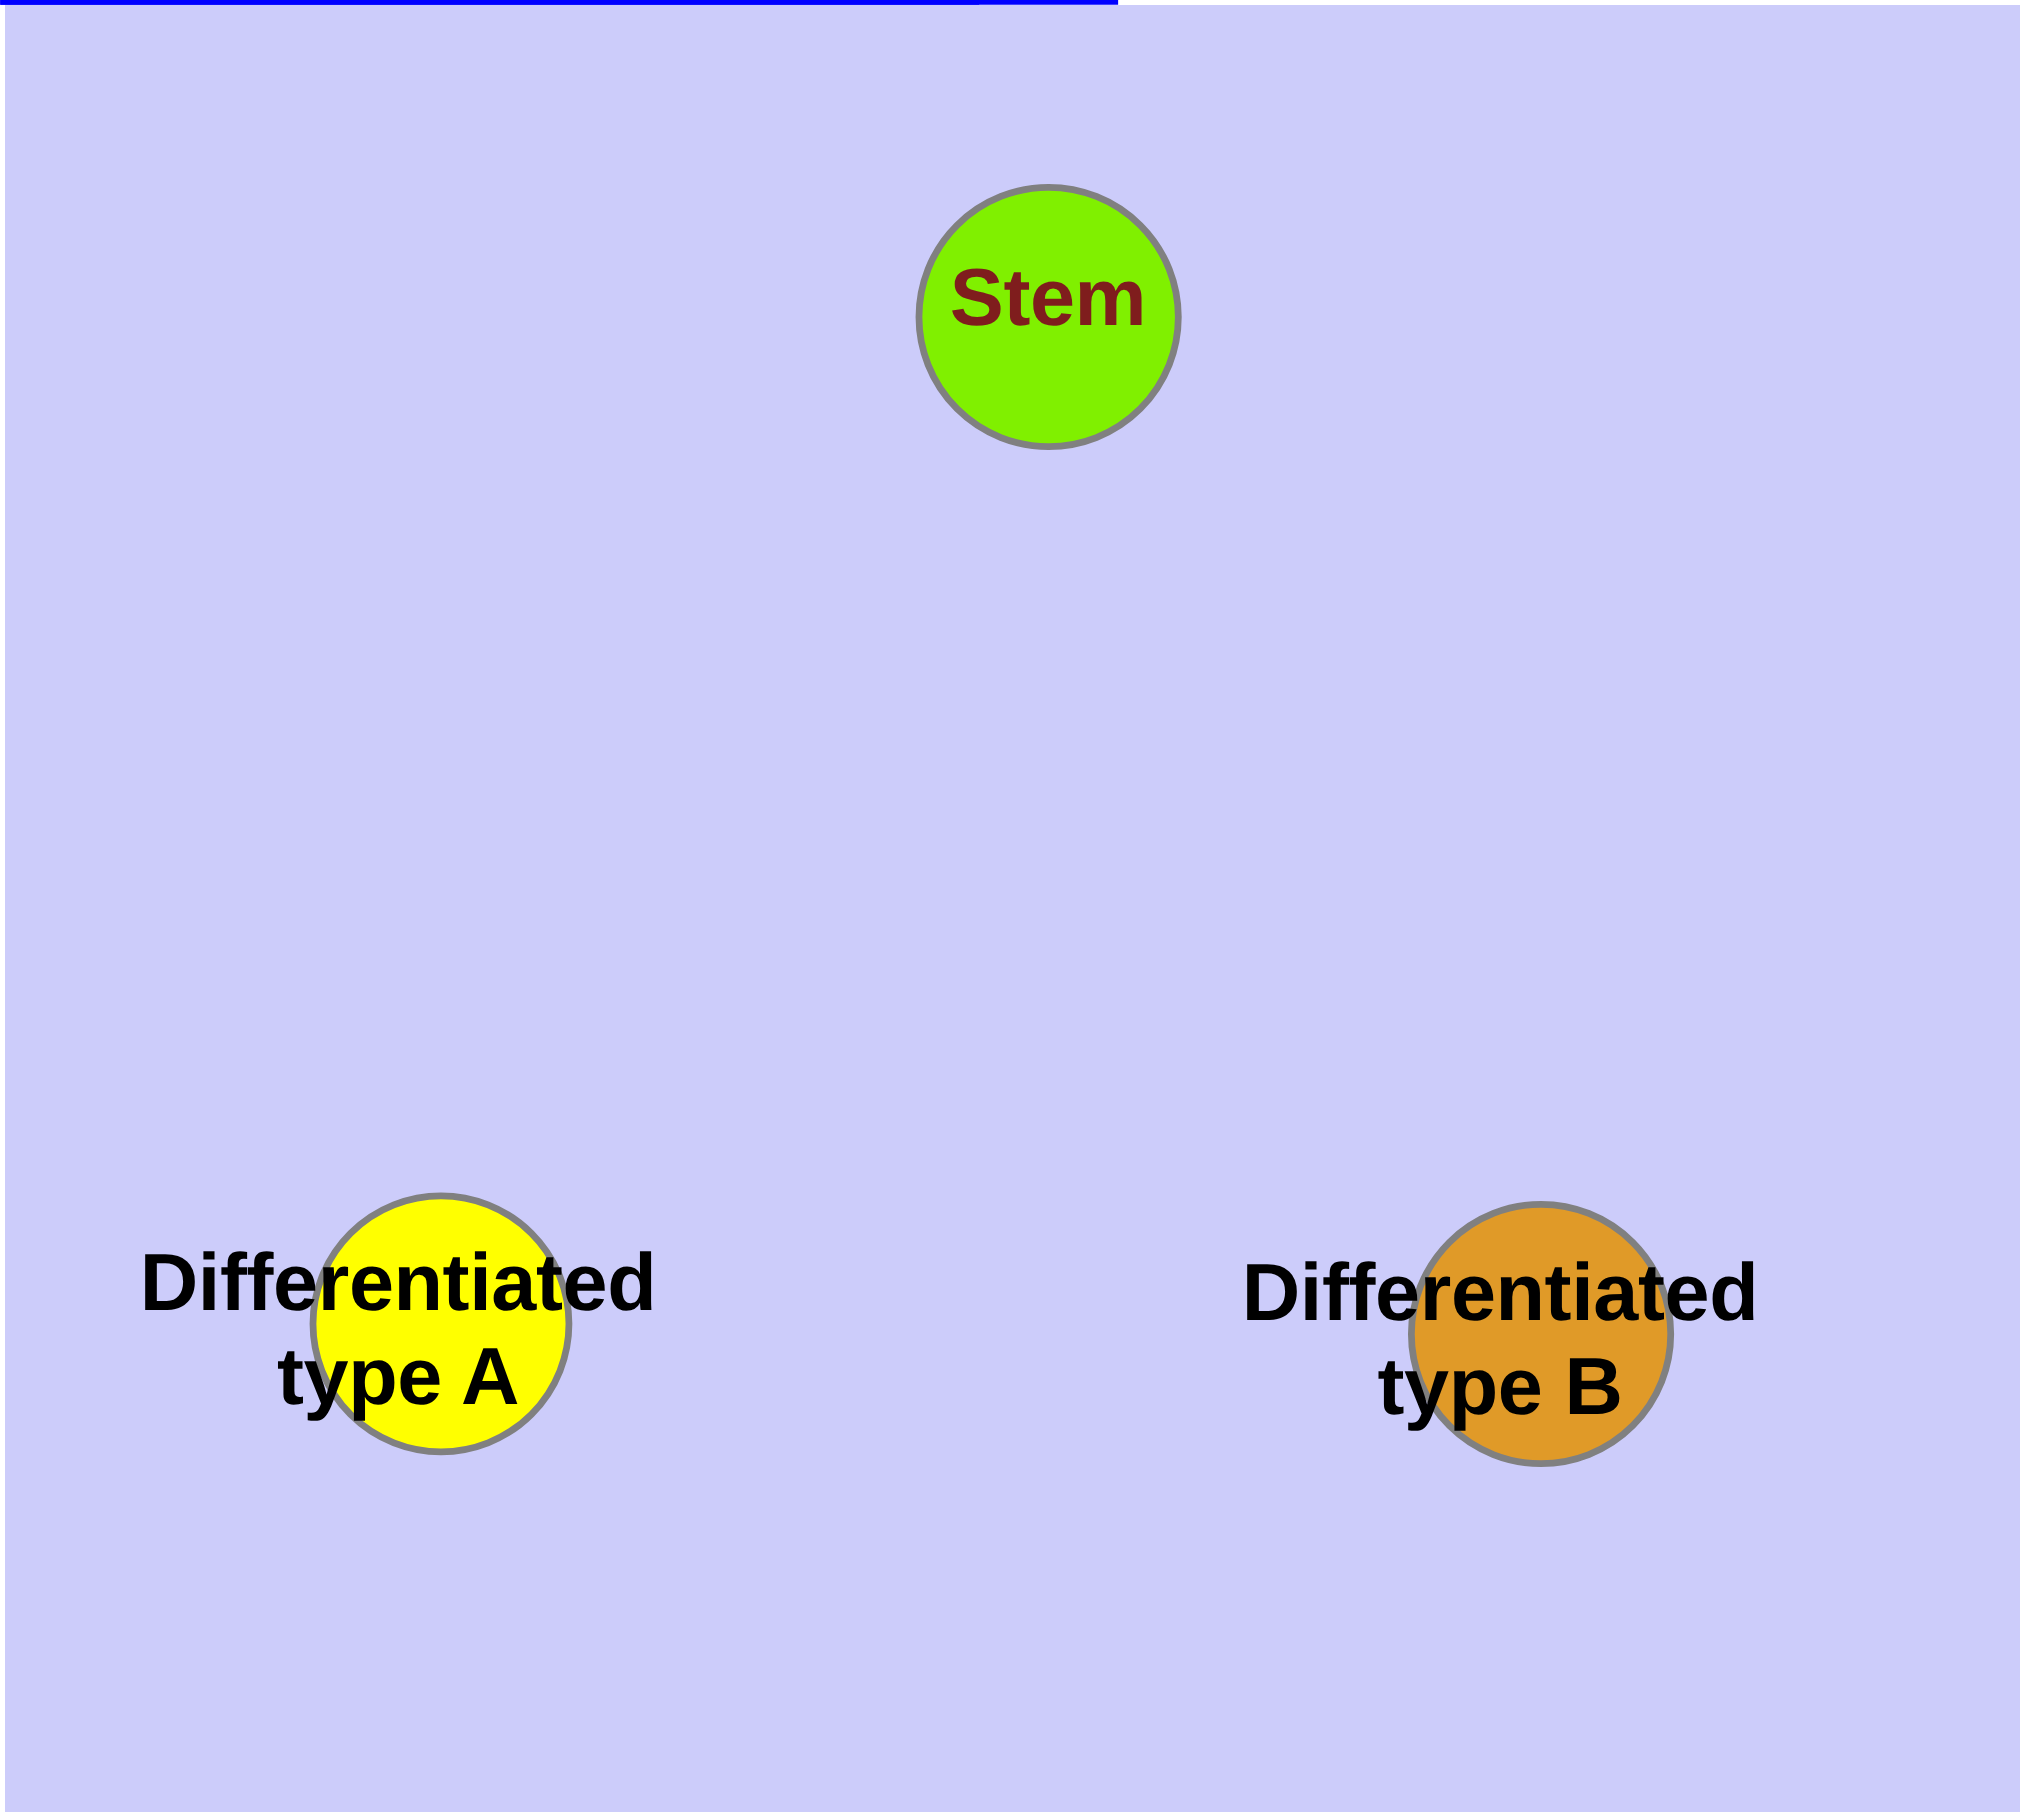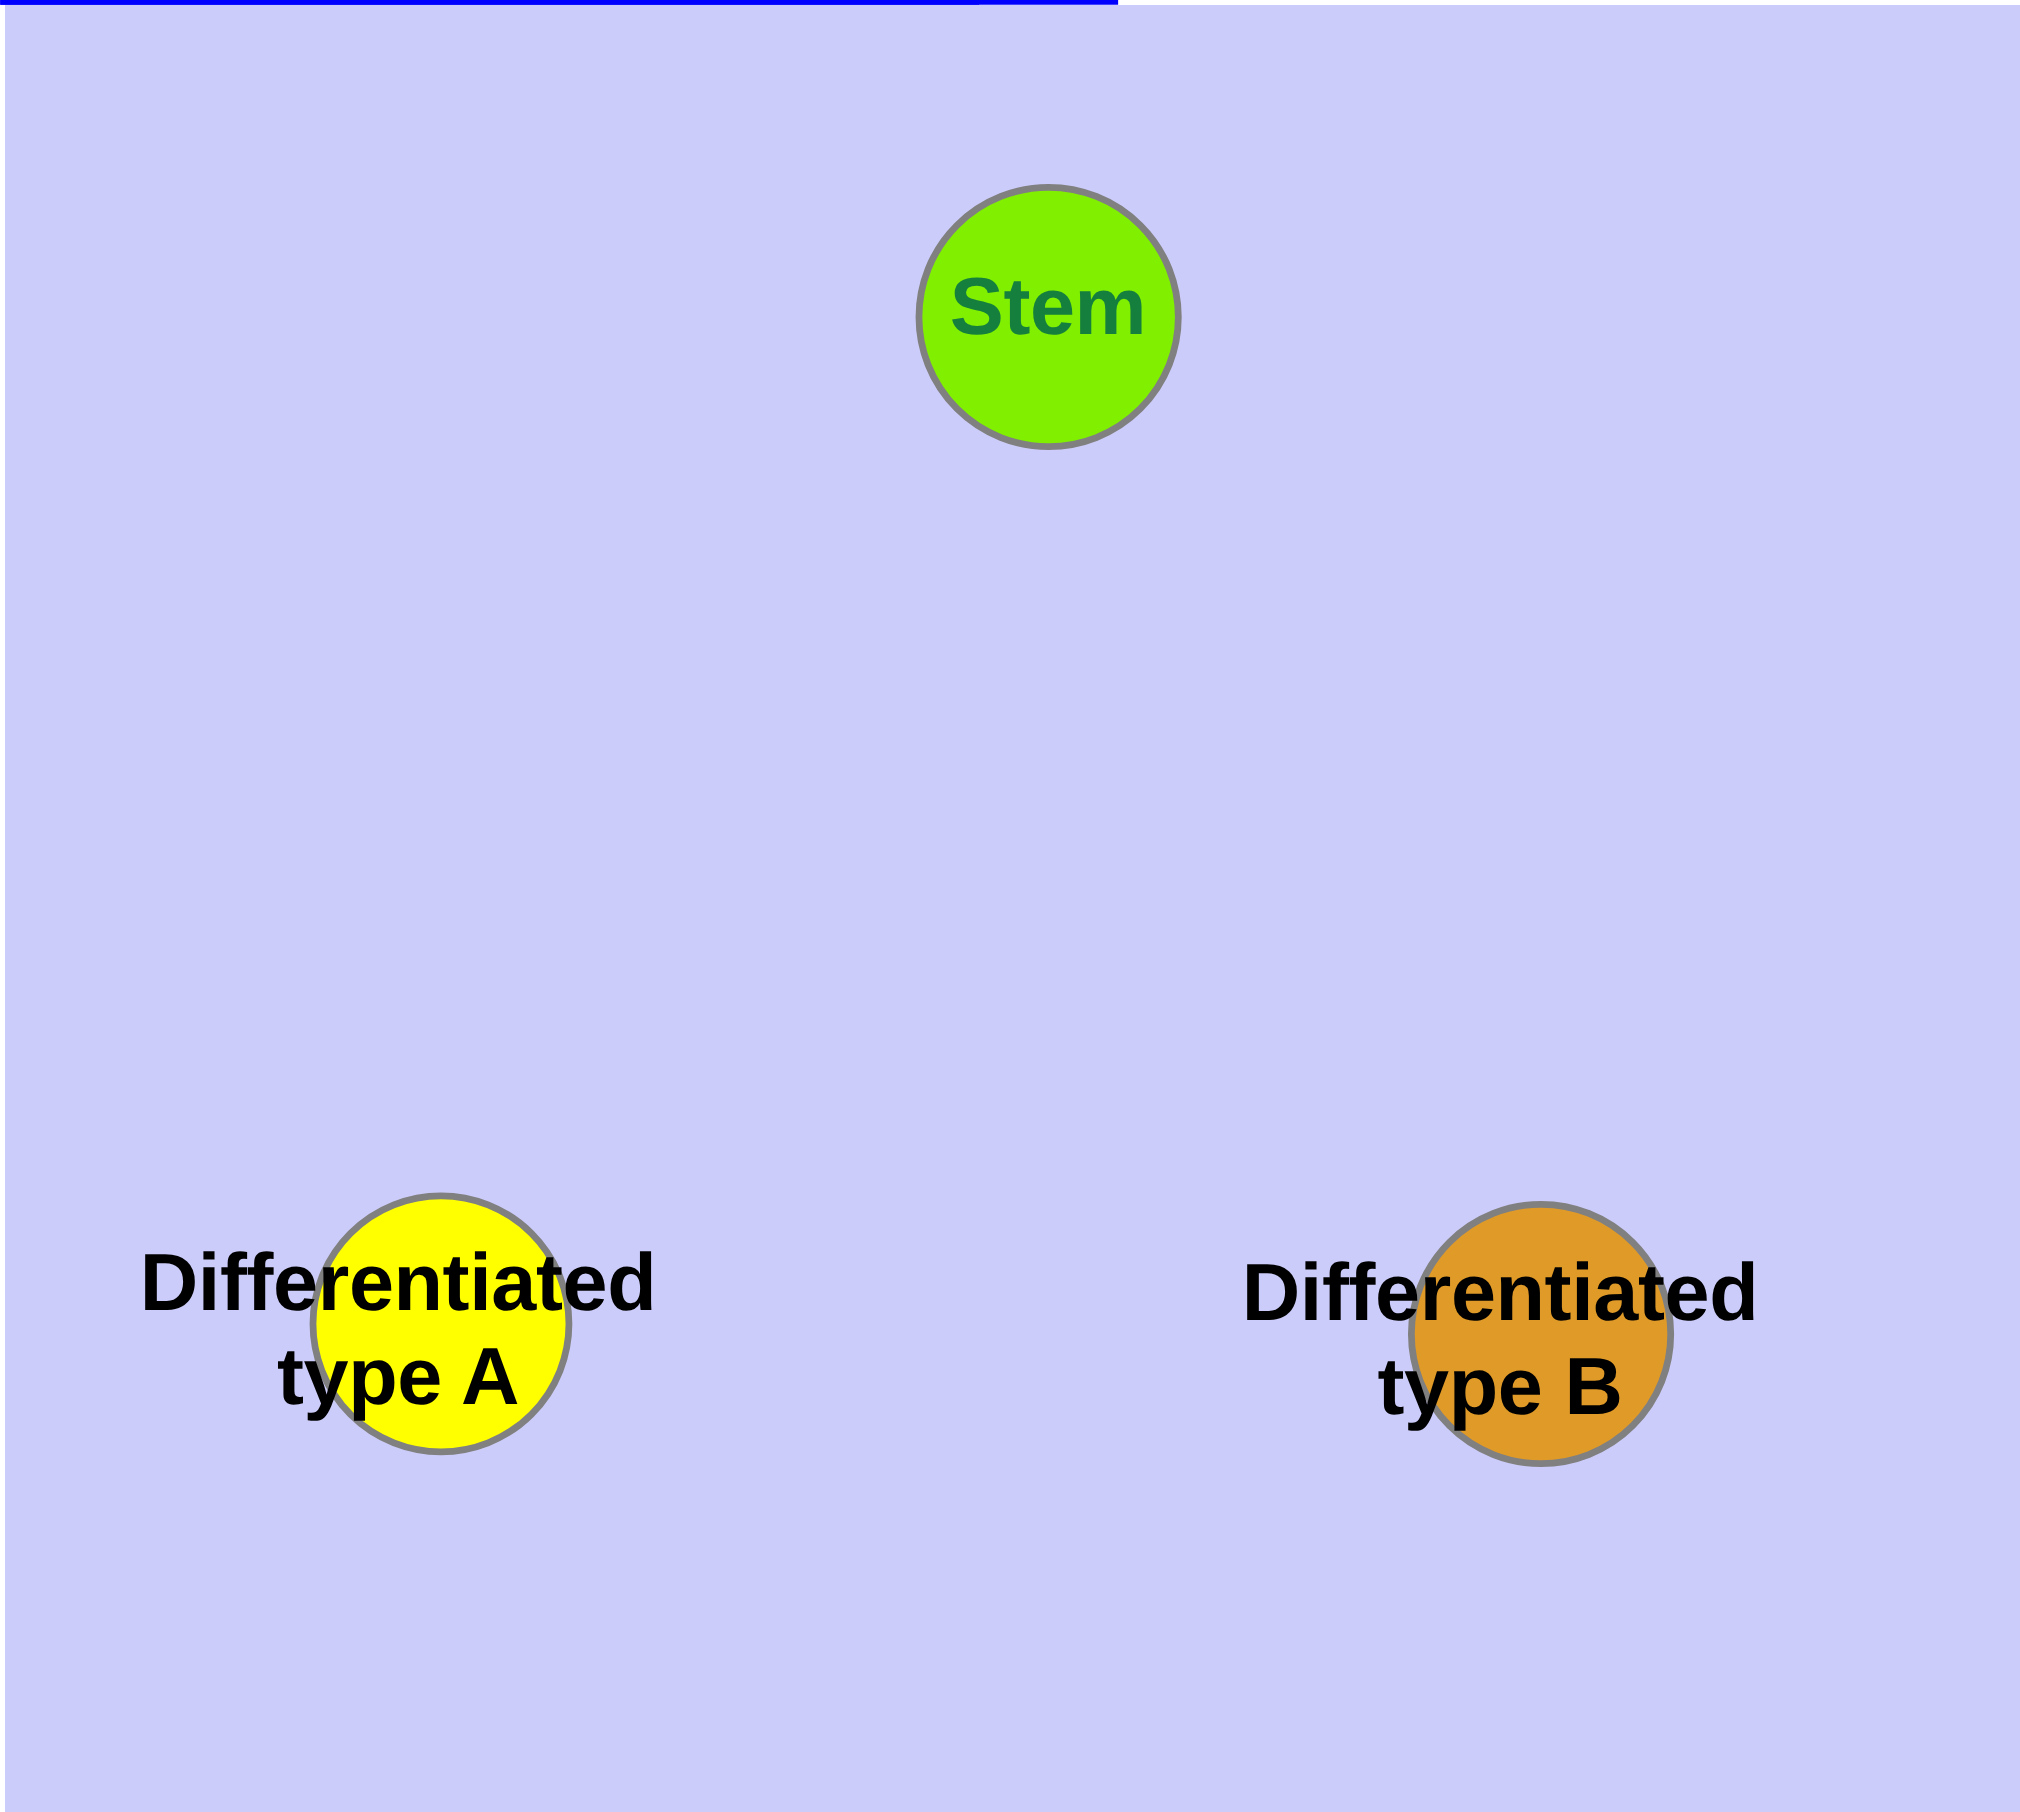--- a/index.html
+++ b/index.html
@@ -66,19 +66,19 @@
       <line class="edge-line" x1="1155"></line>
       <line class="edge-line" x1="1319"></line>
     </g>
     <g>
       <circle class="node-circle" cx="1237" cy="374" r="153" fill="#80f000" stroke="#808080" stroke-width="8"></circle>
       <circle class="node-circle" cx="520" cy="1562" r="151" fill="#ffff00" stroke="#808080" stroke-width="8"></circle>
       <circle class="node-circle" cx="1818" cy="1574" r="153" fill="#e09a28" stroke="#808080" stroke-width="8"></circle>
     </g>
   </svg>
 
-  <div class="node-label" style="left: 1048px; top: 308px; color: #15803d; font-size: 81px;">Stem</div>
+  <div class="node-label" style="left: 1048px; top: 299px; color: #7f1d1d; font-size: 81px;">Stem</div>
   <div class="node-label" style="left: 398px; top: 1331px; color: rgb(0, 0, 0); font-size: 81px;">Differentiated
 type A</div>
   <div class="node-label" style="left: 1500px; top: 1341px; color: rgb(0, 0, 0); font-size: 81px;">Differentiated
 type B</div>
 </div>
 
 
 </body></html>

